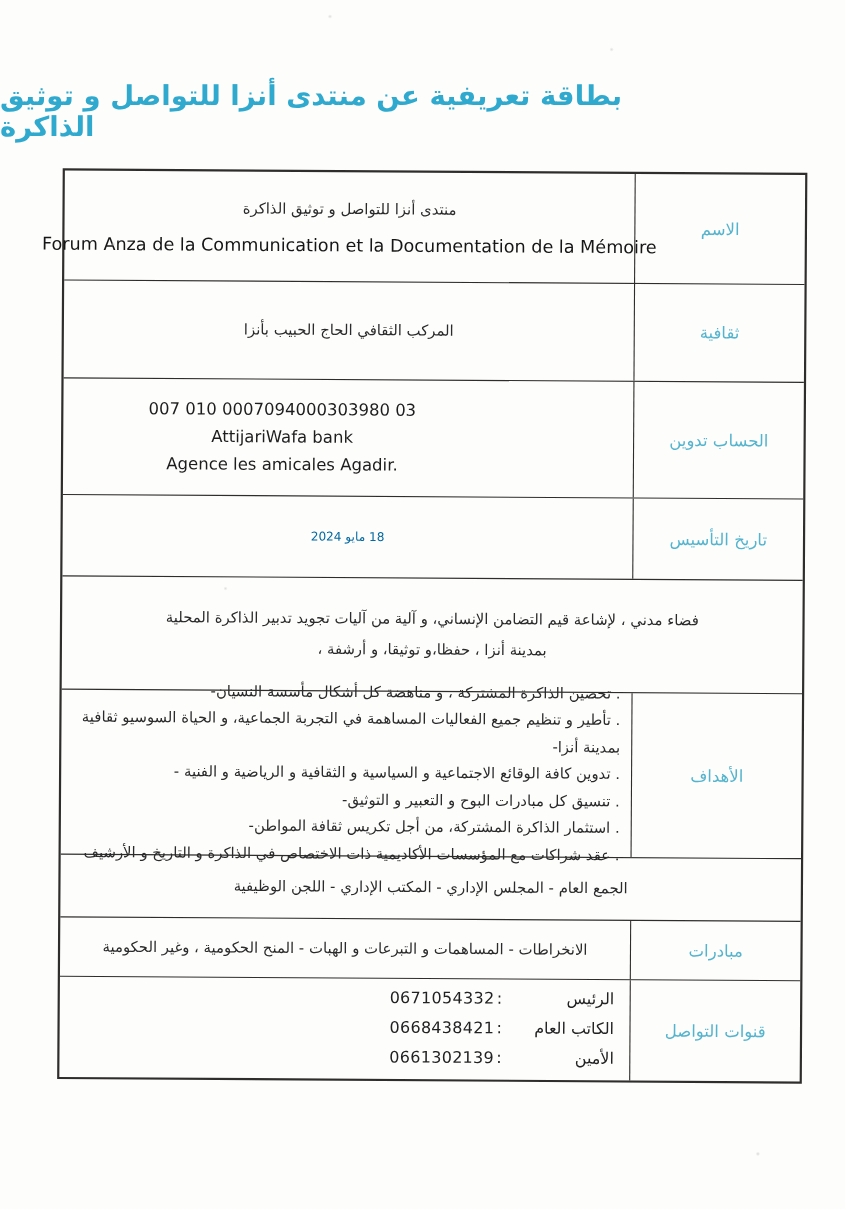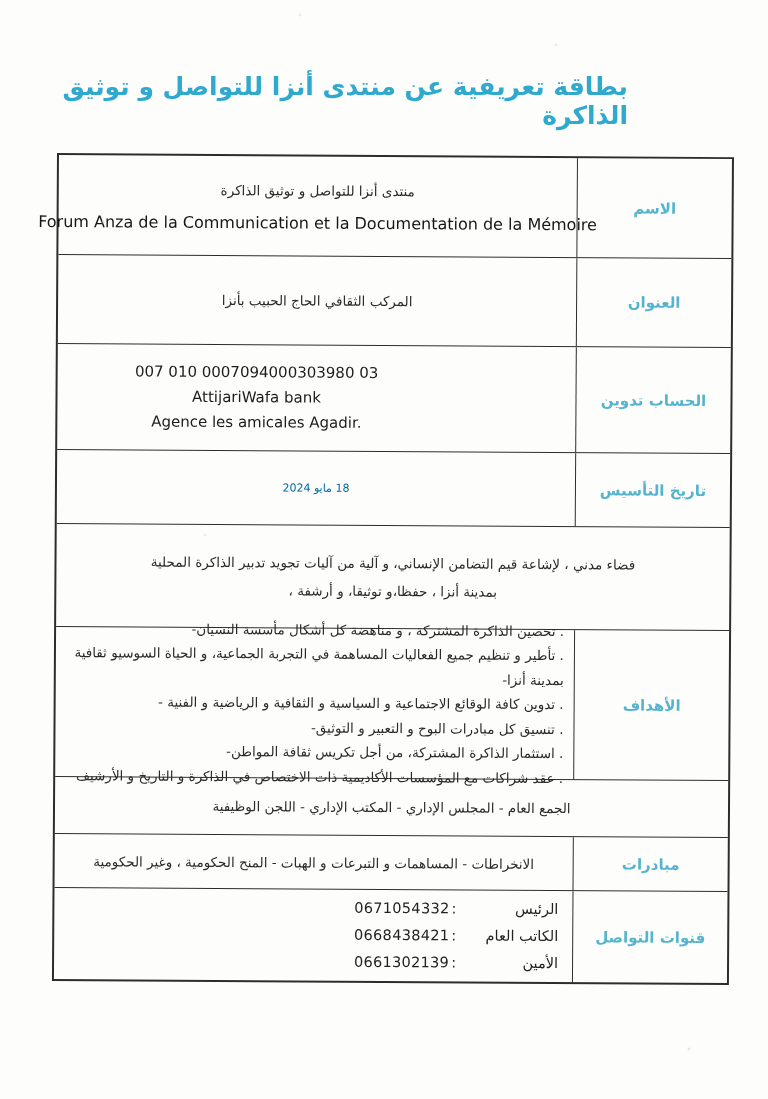--- a/index.html
+++ b/index.html
@@ -25,21 +25,21 @@
       radial-gradient(circle 1px at 556px 45px, #d8d8d8 0, transparent 2px),
       radial-gradient(circle 1px at 205px 535px, #dadada 0, transparent 2px);
     opacity: .8;
   }
 
   .page-title {
     position: absolute;
     top: 72px;
     left: 0;
     width: 628px;
-    text-align: right;
+    text-align: left;
     direction: rtl;
     font-size: 25px;
     font-weight: bold;
     color: #2fa9ce;
     letter-spacing: .2px;
   }
 
   .doc-table {
     position: absolute;
     left: 57px;
@@ -74,21 +74,20 @@
     border-left: 1.8px solid #2e2d2b;
     display: flex;
     align-items: center;
     justify-content: center;
     direction: rtl;
     color: #54b4ce;
     font-size: 15px;
     box-sizing: border-box;
     text-align: right;
     padding: 0 6px;
-    font-weight: bold;
   }
 
   
   .r1 { height: 100px; }
   .r2 { height: 89px; }
   .r3 { height: 106px; }
   .r4 { height: 74px; }
   .r5 { height: 103px; }
   .r6 { height: 150px; }
   .r7 { height: 57px; }
@@ -172,21 +171,21 @@
       <div class="ar-line">منتدى أنزا للتواصل و توثيق الذاكرة</div>
       <div class="latin-lg">Forum Anza de la Communication et la Documentation de la Mémoire</div>
     </div>
     <div class="cell-label">الاسم</div>
   </div>
 
   <div class="row r2">
     <div class="cell-content">
       <div class="ar-line">المركب الثقافي الحاج الحبيب بأنزا</div>
     </div>
-    <div class="cell-label">العنوان</div>
+    <div class="cell-label">ثقافية</div>
   </div>
 
   <div class="row r3">
     <div class="cell-content">
       <div class="bank-block">
         <div class="bank-line">007 010 0007094000303980  03</div>
         <div class="bank-line">AttijariWafa bank</div>
         <div class="bank-line">Agence les amicales Agadir.</div>
       </div>
     </div>

